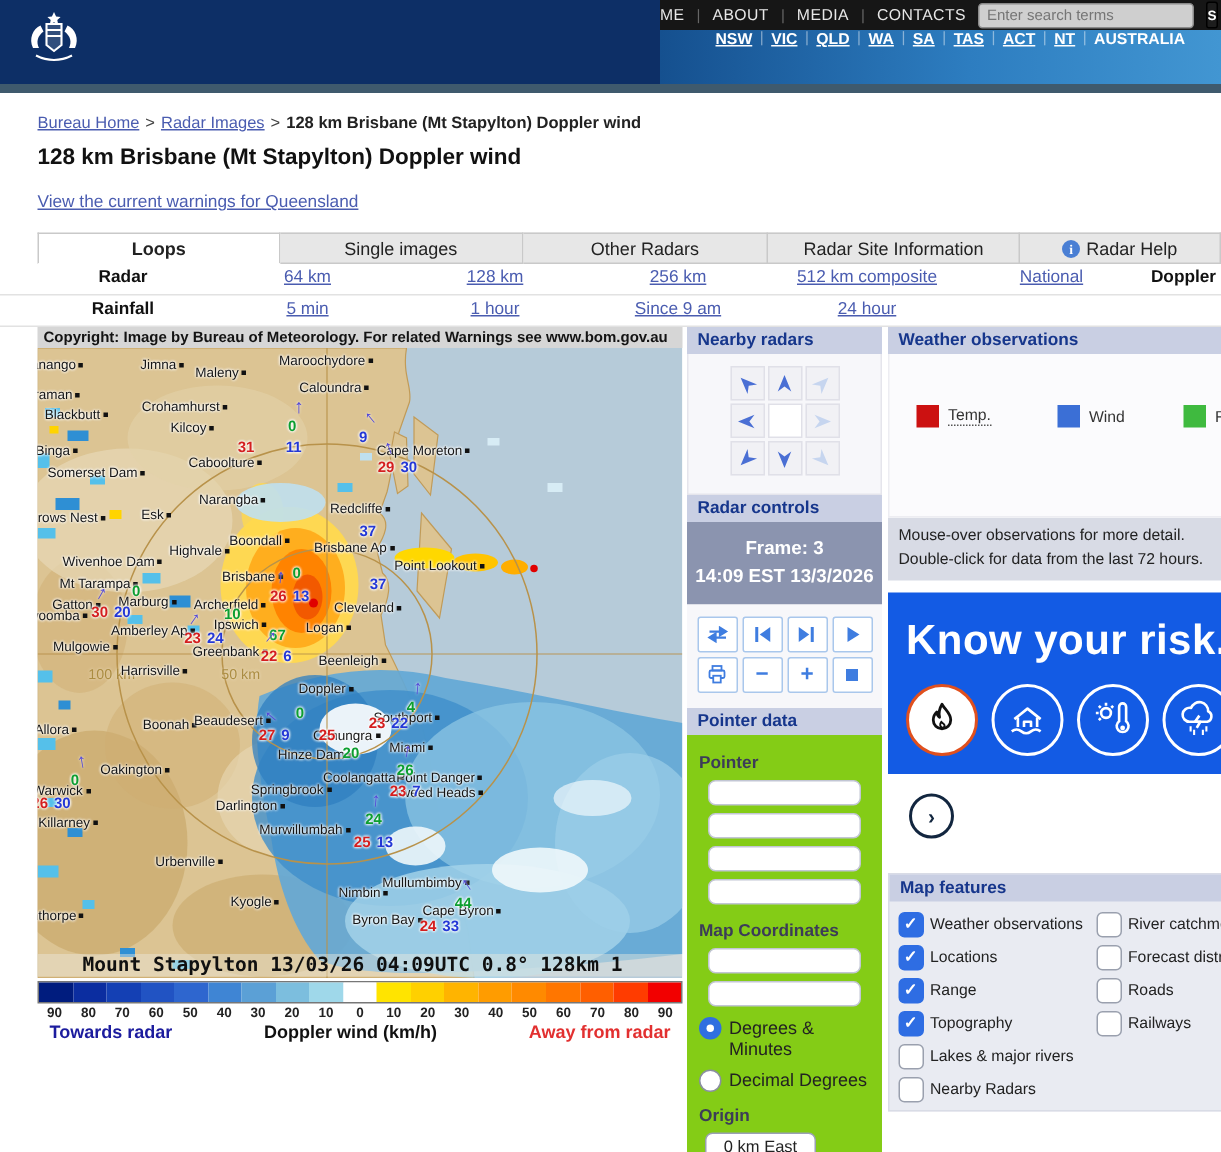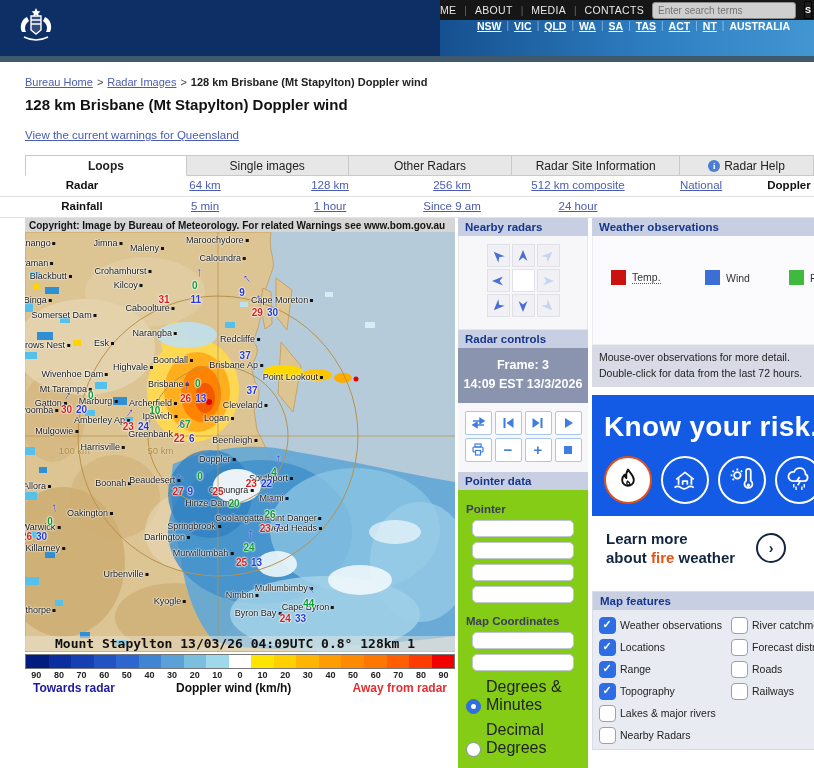--- a/index.html
+++ b/index.html
@@ -87,21 +87,21 @@
   .gcell.blank{background:#fff;cursor:default}
   .frame-box{background:#8b94af;color:#fff;text-align:center;font-weight:bold;font-size:12.5px;
              padding:8px 2px;line-height:1.55}
   .rc-btns{background:#f7f7fa;padding:8px 0 10px;display:grid;grid-template-columns:repeat(4,27px);
            gap:3px;justify-content:center}
   .rc-btn{height:22px;background:#fff;border:1px solid #a9c7ec;border-radius:2px;display:flex;
           align-items:center;justify-content:center;color:#3f7de0;font-weight:bold;font-size:13px;cursor:pointer}
   .pointer-body{background:#84cc16;padding:11px 8px 8px;font-size:11.5px}
   .plab{font-weight:bold;color:#3c3c58;margin:2px 0 4px}
   .pfield{width:100px;height:15px;margin:5px auto;border:1px solid #c2c6d4;border-radius:5px;background:#fff}
-  .radiorow{display:flex;align-items:flex-end;gap:5px;margin:7px 0;font-size:16px;color:#222;cursor:pointer}
+  .radiorow{display:flex;align-items:flex-start;gap:5px;margin:7px 0;font-size:12px;color:#222;cursor:pointer}
   .radio{width:13px;height:13px;border-radius:50%;border:1px solid #8a8fa0;background:#fff;position:relative;flex:0 0 13px}
   .radio.sel{background:#2f6fe0;border-color:#2f6fe0}
   .radio.sel::after{content:"";position:absolute;left:4px;top:4px;width:5px;height:5px;border-radius:50%;background:#fff}
   .origin-box{width:72px;height:18px;border:1px solid #9aa0b4;border-radius:5px;background:#fff;
               font-size:11px;color:#222;display:flex;align-items:center;justify-content:center;margin:5px 0 2px 4px}
   .pointer-note{background:#d5d9e4;font-size:10.5px;color:#222;padding:7px 8px;line-height:1.35}
   
   .right-col{position:absolute;left:592px;top:218px;width:236px}
   .wo-body{background:#fbfbfd;border:1px solid #ededf2;border-top:none;height:108px;position:relative}
   .wo-item{position:absolute;top:34px;display:flex;align-items:center;gap:6px;font-size:10.5px;color:#333}
@@ -719,24 +719,20 @@
               <g fill="none" stroke="#fff" stroke-width="1.5" stroke-linejoin="round">
                 <path d="M7 13a4 4 0 1 1 .8-7.9A5 5 0 0 1 17.5 7 3.2 3.2 0 0 1 17 13z"></path>
                 <path d="M12.5 9.5 10 13h3l-2 3.5"></path>
                 <path d="M7.5 15.5v3M16.5 15.5v3M14.5 17.5v3M9.5 17.5v3" stroke-width="1.2"></path>
               </g>
             </svg>
           </div>
         </div>
     </div>
     <div class="ad-white">
-      <div class="cta">
-        <span>Learn more</span><br>
-        <span>about </span><span class="fire" style="color: rgb(232, 82, 15);">fire</span><span> weather</span>
-      </div>
       <div class="cta-arrow">›</div>
     </div>
   </div>
   <div class="features">
     <div class="panel-h">Map features</div>
     <div class="feat-body">
       <div class="feat-colL" id="feat-left">
           <div class="featrow">
             <span class="cb on"></span>
             <span>Weather observations</span>

